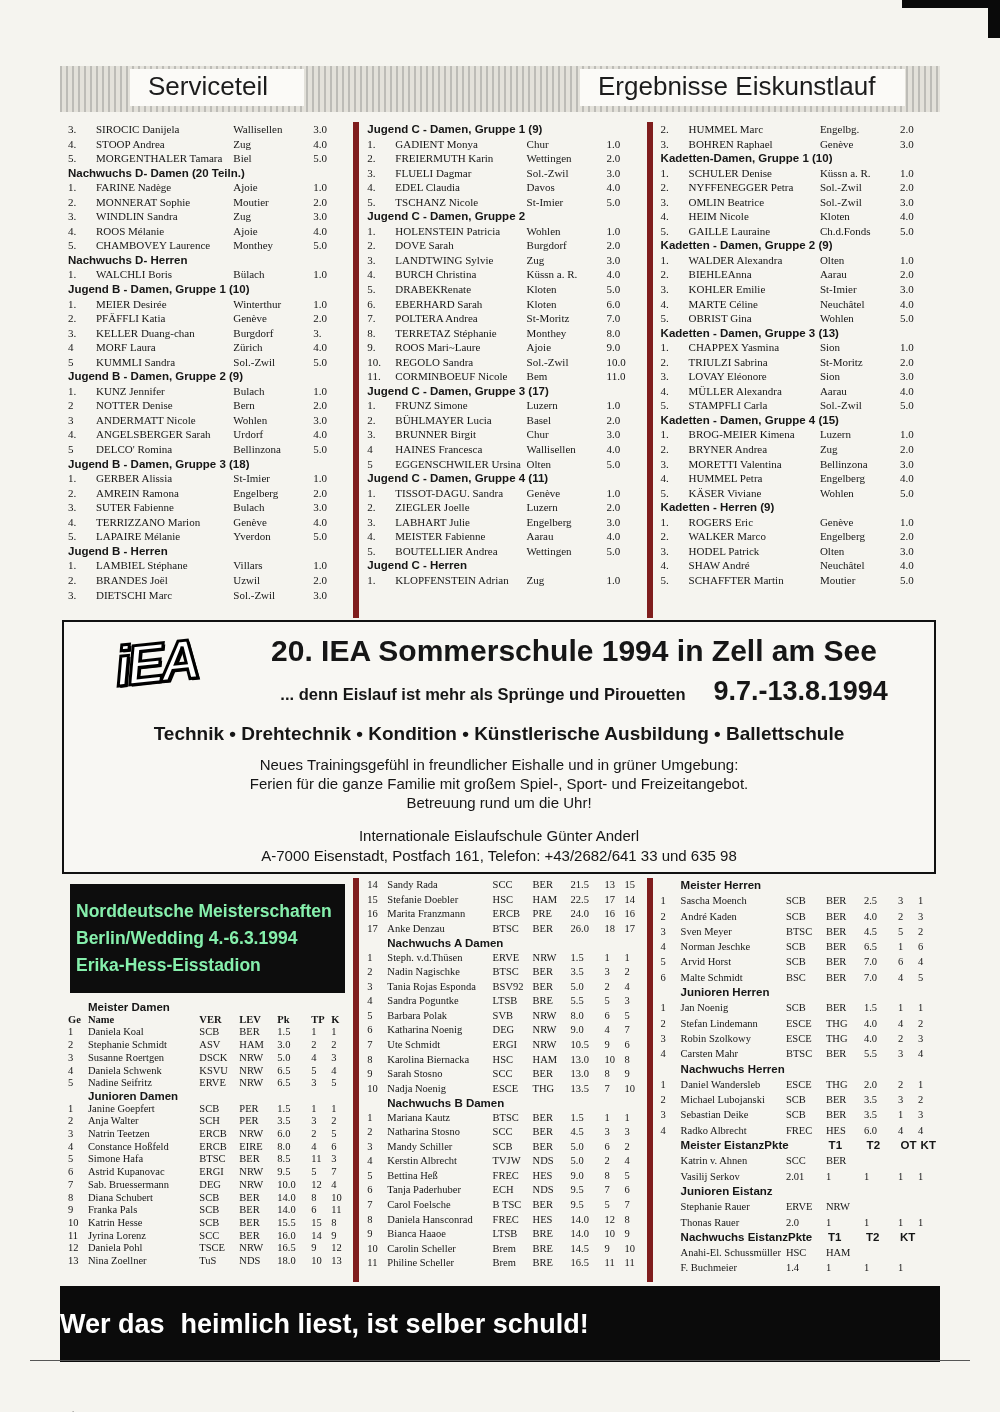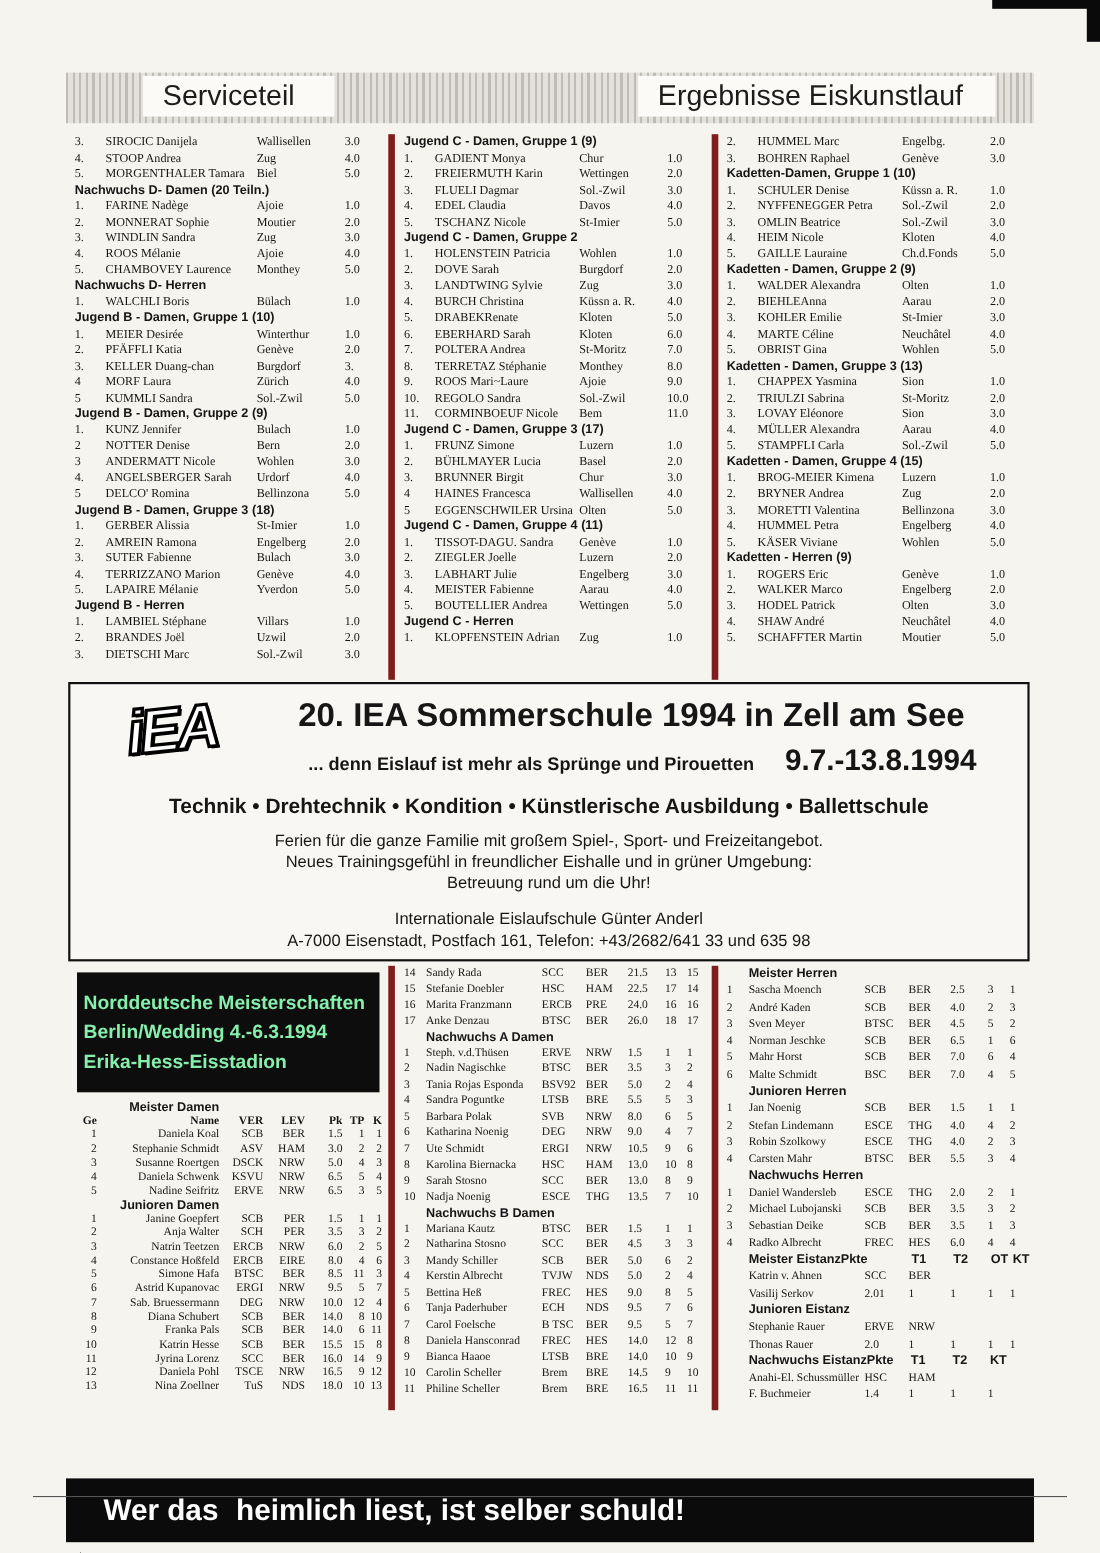--- a/index.html
+++ b/index.html
@@ -64,27 +64,27 @@
   .grow span{white-space:nowrap;}
   .g-p{width:20px;flex:none;}
   .g-n{flex:1 1 auto;overflow:visible;}
   .g-v{width:40px;flex:none;}
   .g-l{width:38px;flex:none;}
   .g-k{width:34px;flex:none;}
   .g-a{width:20px;flex:none;}
   .g-b{width:16px;flex:none;}
   .grow.gh{font-family:"Liberation Sans", sans-serif;font-weight:700;font-size:11.5px;}
   .grow.gc{font-weight:700;}
-  .gcol1 .grow{line-height:12.7px;text-align:right;}
+  .gcol1 .grow{line-height:12.7px;}
   .gcol2 .grow{line-height:14.55px;}
   .gcol3 .grow{line-height:15.3px;}
   
   .banner{
-    position:absolute;top:1344px;left:60px;width:880px;height:58px;background:#0b0b0b;
-    display:flex;align-items:center;gap:16px;padding-left:34px;box-sizing:border-box;
+    position:absolute;top:1286px;left:60px;width:880px;height:76px;background:#0b0b0b;
+    display:flex;align-items:center;gap:16px;box-sizing:border-box;
     font-family:"Liberation Sans", sans-serif;color:#fff;font-weight:700;
   }
   .banner .txt{font-size:27px;white-space:nowrap;}
   .logobox{
     position:relative;background:#fff;height:48px;width:232px;flex:none;
     display:flex;align-items:center;justify-content:center;
   }
   .logobox .flag{
     position:absolute;right:-4px;top:-7px;width:0;height:0;
     border-left:14px solid transparent;border-top:14px solid #0b0b0b;
@@ -795,22 +795,22 @@
 
 <div class="adbox">
   <div class="iea">iEA</div>
   <div class="ad-title">20. IEA Sommerschule 1994 in Zell am See</div>
   <div class="ad-row2">
     <span class="ad-slogan">... denn Eislauf ist mehr als Sprünge und Pirouetten</span>
     <span class="ad-dates">9.7.-13.8.1994</span>
   </div>
   <div class="ad-features">Technik • Drehtechnik • Kondition • Künstlerische Ausbildung • Ballettschule</div>
   <div class="ad-body">
+    <div>Neues Trainingsgefühl in freundlicher Eishalle und in grüner Umgebung:</div>
     <div>Ferien für die ganze Familie mit großem Spiel-, Sport- und Freizeitangebot.</div>
-    <div>Neues Trainingsgefühl in freundlicher Eishalle und in grüner Umgebung:</div>
     <div>Betreuung rund um die Uhr!</div>
   </div>
   <div class="ad-contact">
     <div>Internationale Eislaufschule Günter Anderl</div>
     <div>A-7000 Eisenstadt, Postfach 161, Telefon: +43/2682/641 33 und 635 98</div>
   </div>
 </div>
 
 <div class="cols german">
   <div class="col gcol1">
@@ -1351,21 +1351,21 @@
         <span class="g-n">Norman Jeschke</span>
         <span class="g-v">SCB</span>
         <span class="g-l">BER</span>
         <span class="g-k">6.5</span>
         <span class="g-a">1</span>
         <span class="g-b">6</span>
       </div>
 
       <div class="grow gr">
         <span class="g-p">5</span>
-        <span class="g-n">Mahr Horst</span>
+        <span class="g-n">Arvid Horst</span>
         <span class="g-v">SCB</span>
         <span class="g-l">BER</span>
         <span class="g-k">7.0</span>
         <span class="g-a">6</span>
         <span class="g-b">4</span>
       </div>
 
       <div class="grow gr">
         <span class="g-p">6</span>
         <span class="g-n">Malte Schmidt</span>

